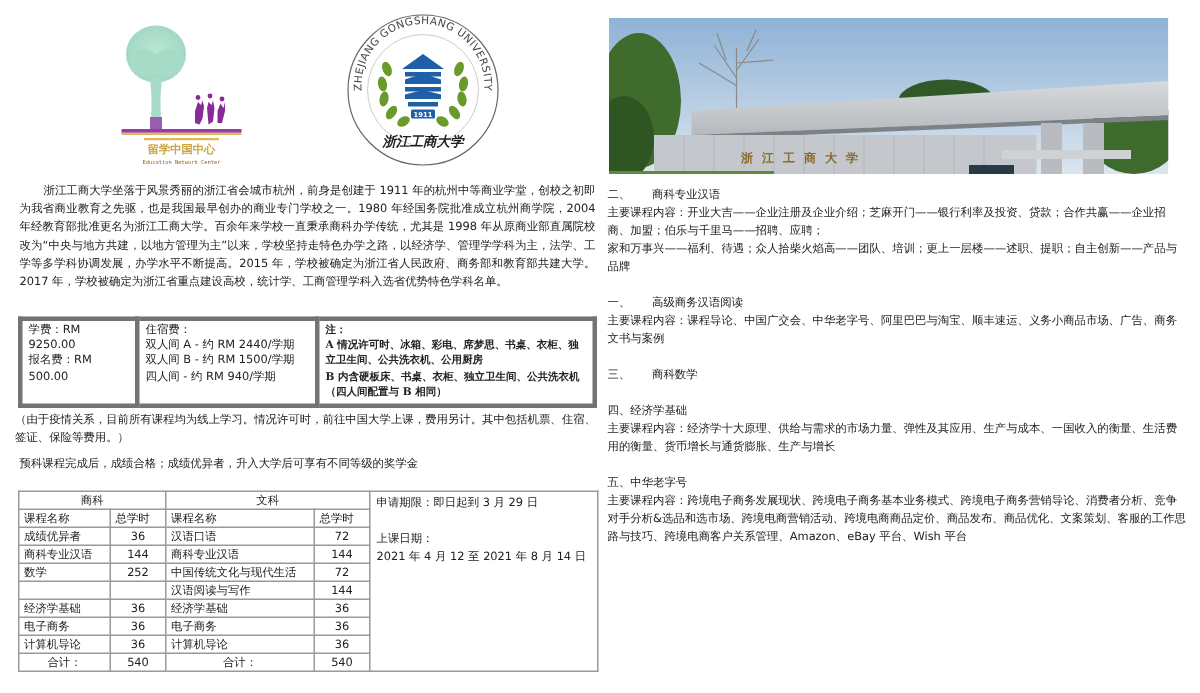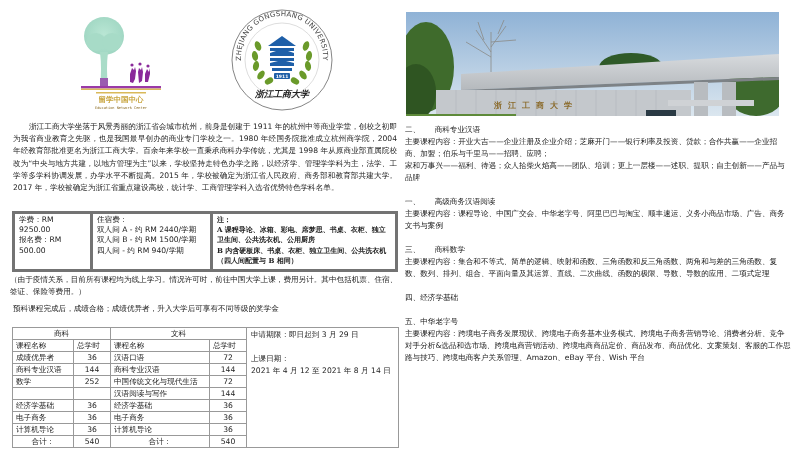--- a/index.html
+++ b/index.html
@@ -163,21 +163,21 @@
       <div>报名费：RM 500.00</div>
     </td>
     <td class="c2">
       <div>住宿费：</div>
       <div>双人间 A - 约 RM 2440/学期</div>
       <div>双人间 B - 约 RM 1500/学期</div>
       <div>四人间 - 约 RM 940/学期</div>
     </td>
     <td class="notes-cell">
       <div>注：</div>
-      <div>A 课程导论、冰箱、彩电、席梦思、书桌、衣柜、独立卫生间、公共洗衣机、公用厨房</div>
+      <div>A 情况许可时、冰箱、彩电、席梦思、书桌、衣柜、独立卫生间、公共洗衣机、公用厨房</div>
       <div>B 内含硬板床、书桌、衣柜、独立卫生间、公共洗衣机（四人间配置与 B 相同）</div>
     </td>
   </tr>
 </tbody>
   </table>
 
 <p class="covid-note">（由于疫情关系，目前所有课程均为线上学习。情况许可时，前往中国大学上课，费用另计。其中包括机票、住宿、签证、保险等费用。）</p>
 <p class="scholarship">预科课程完成后，成绩合格；成绩优异者，升入大学后可享有不同等级的奖学金</p>
 
 <table class="course-table">
@@ -254,22 +254,22 @@
     <div class="sec-title">二、      商科专业汉语</div>
     <div>主要课程内容：开业大吉——企业注册及企业介绍；芝麻开门——银行利率及投资、贷款；合作共赢——企业招商、加盟；伯乐与千里马——招聘、应聘；</div>
     <div>家和万事兴——福利、待遇；众人拾柴火焰高——团队、培训；更上一层楼——述职、提职；自主创新——产品与品牌</div>
   </div>
   <div class="section">
     <div class="sec-title">一、      高级商务汉语阅读</div>
     <div>主要课程内容：课程导论、中国广交会、中华老字号、阿里巴巴与淘宝、顺丰速运、义务小商品市场、广告、商务文书与案例</div>
   </div>
   <div class="section">
     <div class="sec-title">三、      商科数学</div>
-    <div>主要课程内容：集合和不等式、简单的逻辑、映射和函数、三角函数和反三角函数、两角和与差的三角函数、复数、数列、排列、组合、平面向量及其运算、直线、二次曲线、函数的极限、导数、导数的应用、二项式定理</div>
   </div>
   <div class="section">
     <div class="sec-title">四、经济学基础</div>
+    <div>主要课程内容：经济学十大原理、供给与需求的市场力量、弹性及其应用、生产与成本、一国收入的衡量、生活费用的衡量、货币增长与通货膨胀、生产与增长</div>
   </div>
   <div class="section">
     <div class="sec-title">五、中华老字号</div>
     <div>主要课程内容：跨境电子商务发展现状、跨境电子商务基本业务模式、跨境电子商务营销导论、消费者分析、竞争对手分析&amp;选品和选市场、跨境电商营销活动、跨境电商商品定价、商品发布、商品优化、文案策划、客服的工作思路与技巧、跨境电商客户关系管理、Amazon、eBay 平台、Wish 平台</div>
   </div>
 </div>
 
 </body></html>

